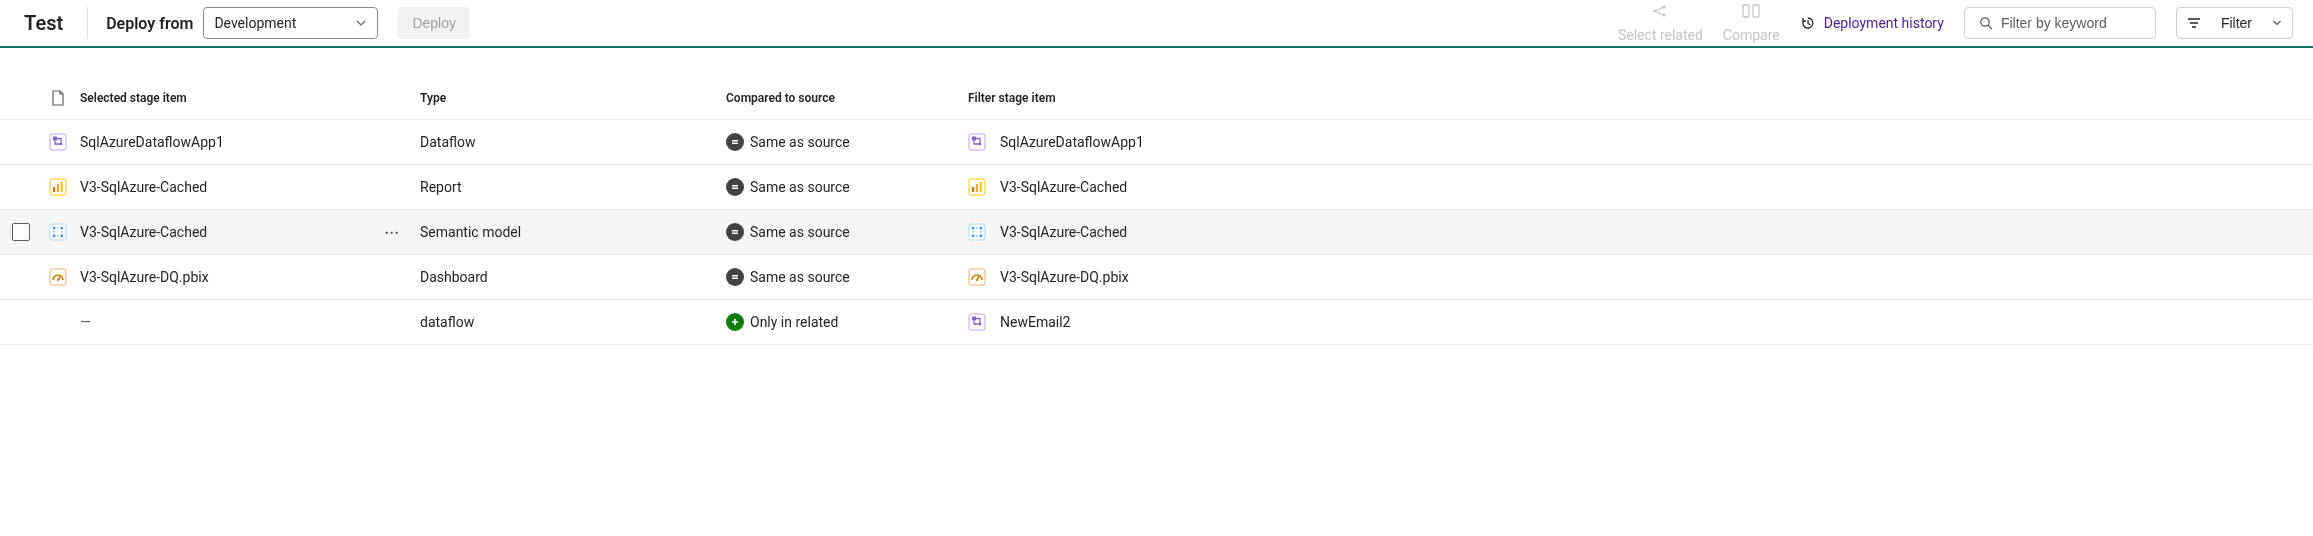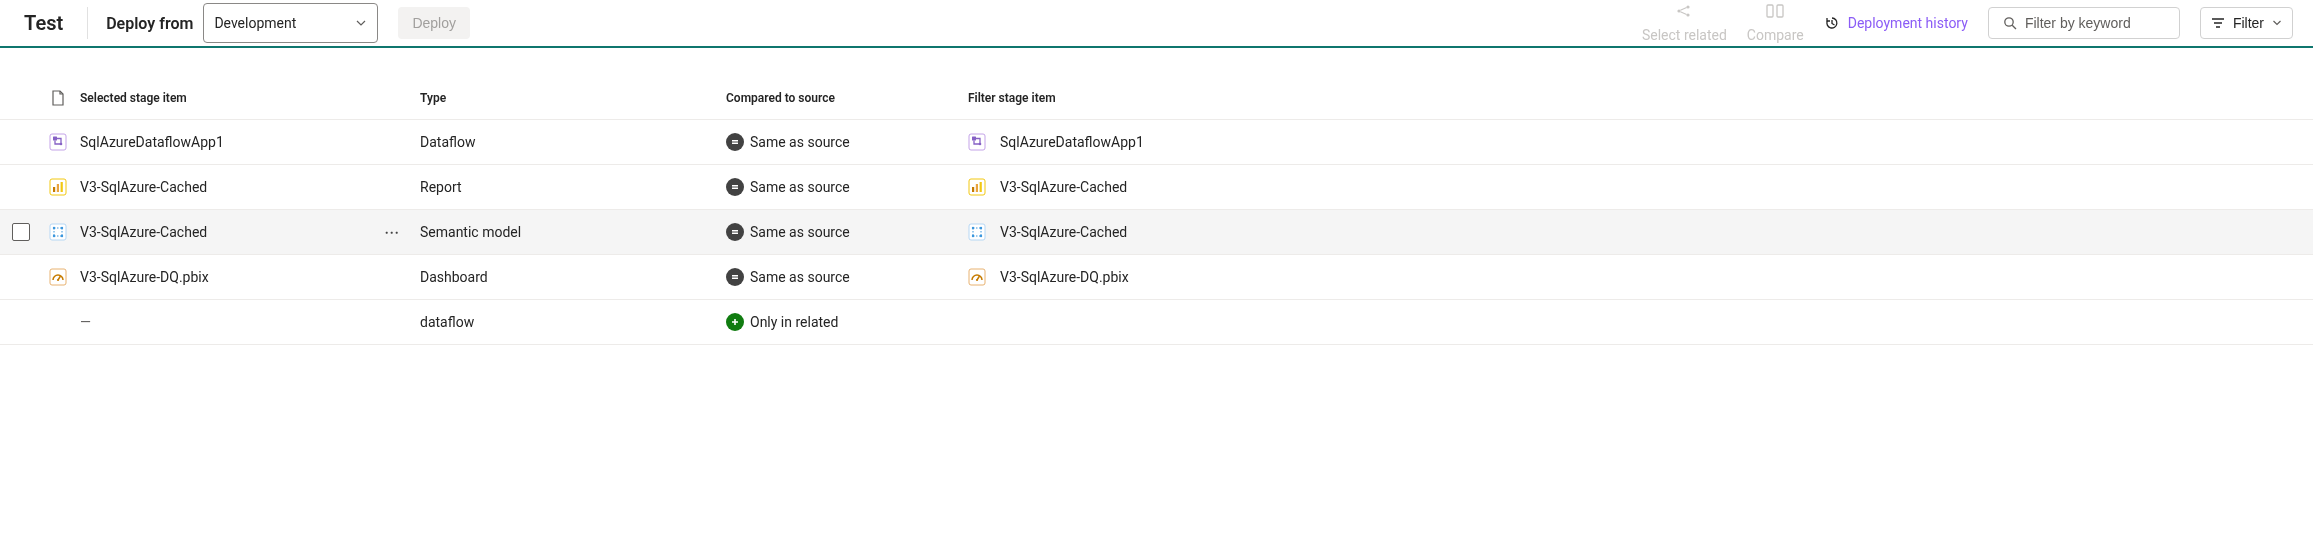--- a/index.html
+++ b/index.html
@@ -37,21 +37,21 @@
     .deploy-from-label {
       font-size: 16px;
       color: #242424;
       font-weight: 600;
     }
     .stage-select {
       display: flex;
       align-items: center;
       justify-content: space-between;
       min-width: 175px;
-      height: 40px;
+      height: 32px;
       border: 1px solid #8a8886;
       border-radius: 4px;
       padding: 0 10px;
       background: #fff;
       cursor: pointer;
     }
     .stage-select-text {
       font-size: 14px;
       color: #242424;
     }
@@ -71,21 +71,21 @@
     }
     .toolbar-right {
       display: flex;
       align-items: center;
       gap: 20px;
     }
     .tool-link {
       display: flex;
       align-items: center;
       gap: 8px;
-      color: #8b5cf6;
+      color: #4c1d95;
       font-size: 14px;
       cursor: pointer;
     }
     .tool-link.disabled {
       color: #c8c6c4;
       cursor: default;
       flex-direction: column;
     }
     .search-box {
       display: flex;
@@ -104,21 +104,21 @@
       font-size: 14px;
       color: #242424;
       width: 140px;
     }
     .search-box input::placeholder {
       color: #605e5c;
     }
     .filter-btn {
       display: flex;
       align-items: center;
-      gap: 8px;
+      gap: 20px;
       height: 32px;
       border: 1px solid #d1d1d1;
       border-radius: 4px;
       padding: 0 10px;
       background: #fff;
       cursor: pointer;
       color: #242424;
       font-size: 14px;
     }
     .table {
@@ -462,15 +462,26 @@
         </div>
         <div class="cell">dataflow</div>
         <div class="cell compare-cell">
           <span class="compare-badge only">
             <svg width="10" height="10" viewBox="0 0 10 10">
               <path d="M5 2 L5 8 M2 5 L8 5" stroke="#fff" stroke-width="1.6"></path>
             </svg>
           </span>
           <span>Only in related</span>
         </div>
+        <div class="cell source-cell">
+          <span class="item-icon">
+            <svg width="18" height="18" viewBox="0 0 18 18">
+              <rect x="1" y="1" width="16" height="16" rx="2" fill="#fff" stroke="#c4a3e8" stroke-width="1"></rect>
+              <rect x="4" y="3.5" width="4" height="4" rx="0.5" fill="#8661c5"></rect>
+              <path d="M8 5.5 L12 5.5 L12 11 M6 7.5 L6 11 L12 11" stroke="#8661c5" stroke-width="1.3" fill="none"></path>
+              <circle cx="12" cy="11" r="1.3" fill="#8661c5"></circle>
+            </svg>
+          </span>
+          <span>NewEmail2</span>
+        </div>
       </div>
     </div>
 </div>
 
 </body></html>

